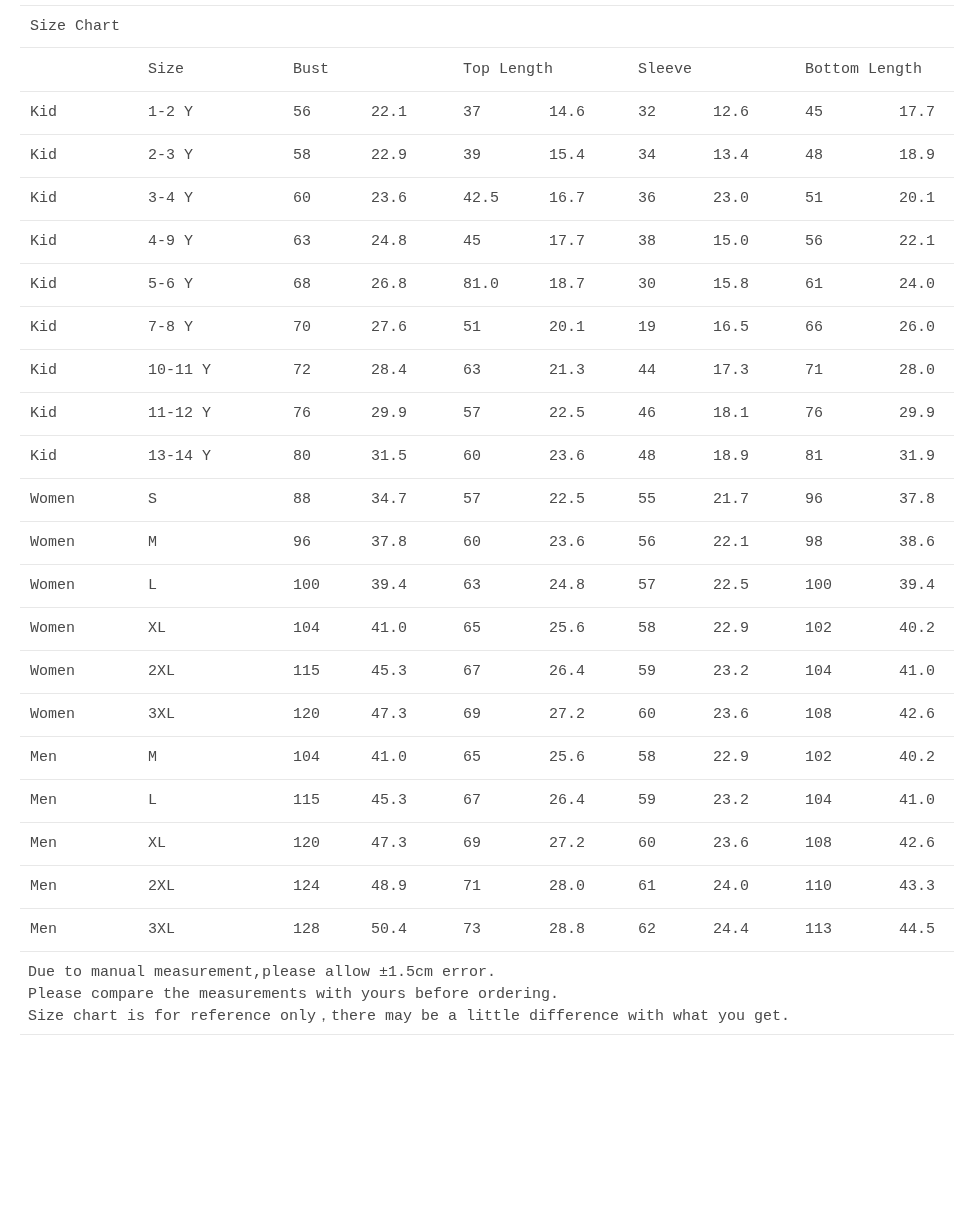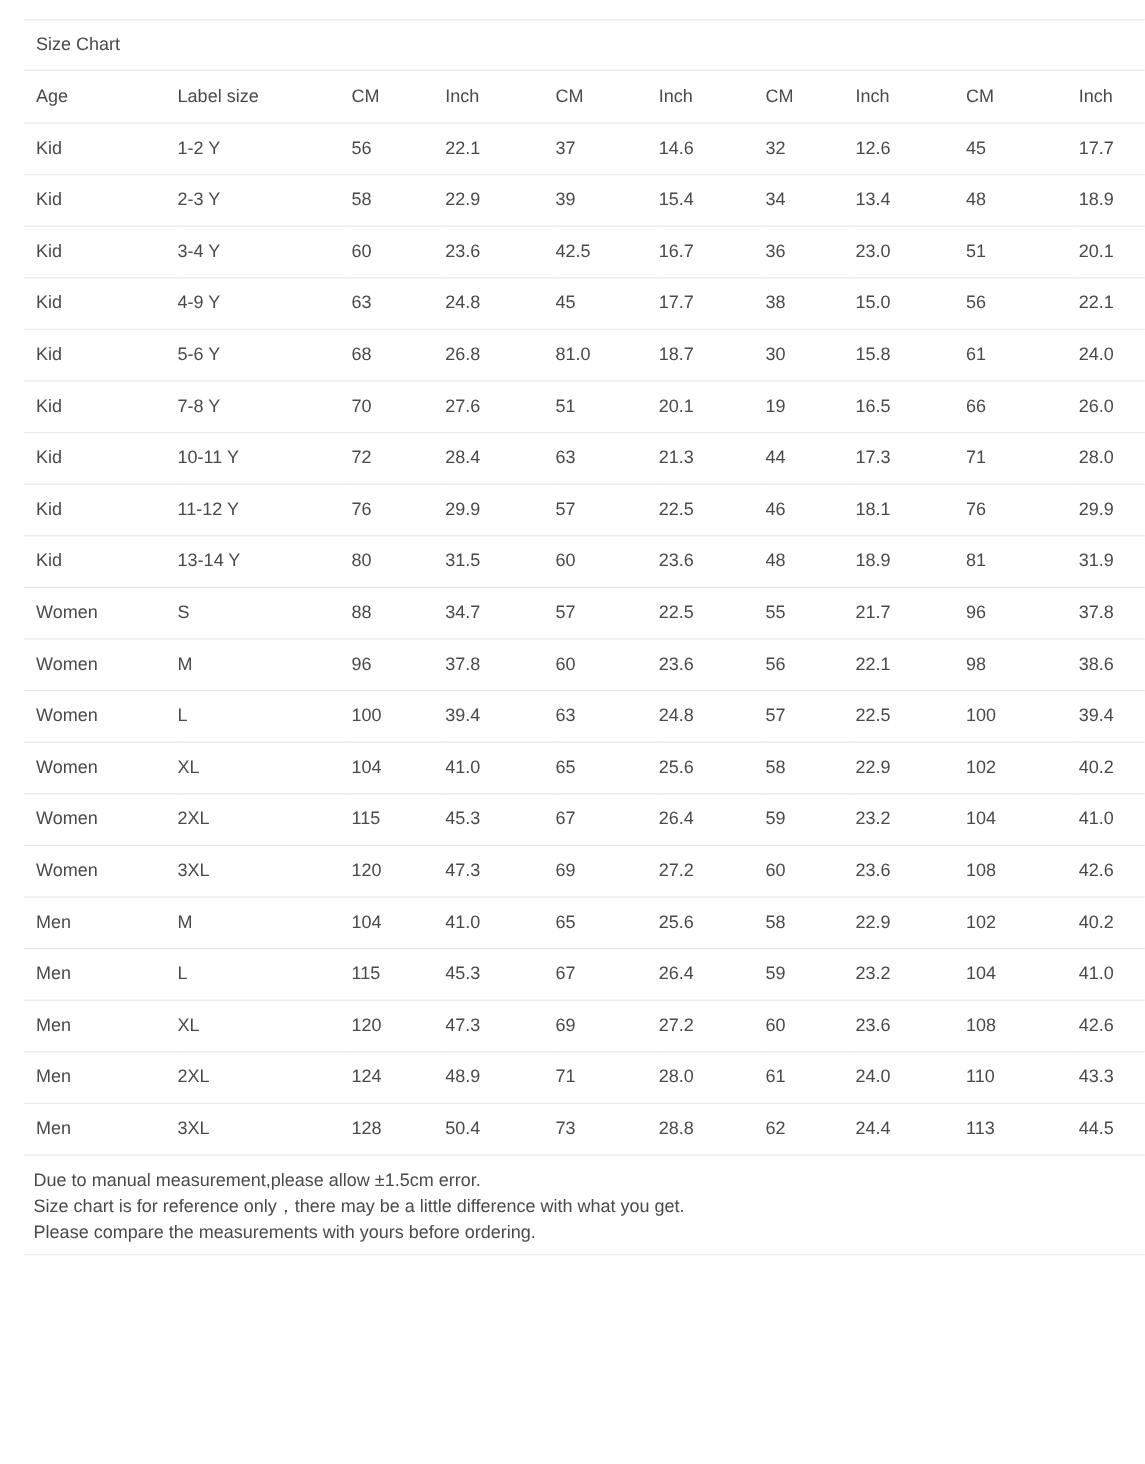--- a/index.html
+++ b/index.html
@@ -12,22 +12,23 @@
   body{
     width:954px;
     height:1220px;
     font-family:"Liberation Sans","DejaVu Sans",sans-serif;
     color:var(--text-color);
     font-size:15px;
     overflow:hidden;
   }
   .size-chart-section{
     margin-left:20px;
-    margin-top:16px;
+    margin-top:5px;
     width:934px;
+    font-family:Liberation Mono, monospace;
   }
   .title-row{
     height:43px;
     line-height:42px;
     border-top:1px solid var(--border-color);
     border-bottom:1px solid var(--border-color);
     padding-left:10px;
   }
   table.size-table{
     width:934px;
@@ -83,30 +84,26 @@
         <col class="c2">
         <col class="c3">
         <col class="c4">
       <col class="c5">
         <col class="c6">
         <col class="c7">
         <col class="c8">
     </colgroup>
     <thead>
       <tr>
-        <th>Age</th>
-        <th>Label size</th>
-        <th>CM</th>
-        <th>Inch</th>
-        <th>CM</th>
-        <th>Inch</th>
-        <th>CM</th>
-        <th>Inch</th>
-        <th>CM</th>
-        <th>Inch</th>
+        <th></th>
+        <th>Size</th>
+        <th colspan="2">Bust</th>
+        <th colspan="2">Top Length</th>
+        <th colspan="2">Sleeve</th>
+        <th colspan="2">Bottom Length</th>
       </tr>
     </thead>
     <tbody>
         <tr>
           <td>Kid</td>
           <td>1-2 Y</td>
           <td>56</td>
           <td>22.1</td>
           <td>37</td>
           <td>14.6</td>
@@ -341,17 +338,17 @@
           <td>62</td>
           <td>24.4</td>
           <td>113</td>
           <td>44.5</td>
         </tr>
       </tbody>
   </table>
 
   <ul class="notes">
     <li>Due to manual measurement,please allow ±1.5cm error.</li>
+    <li>Please compare the measurements with yours before ordering.</li>
     <li>Size chart is for reference only，there may be a little difference with what you get.</li>
-    <li>Please compare the measurements with yours before ordering.</li>
   </ul>
 
 </div>
 
 </body></html>

